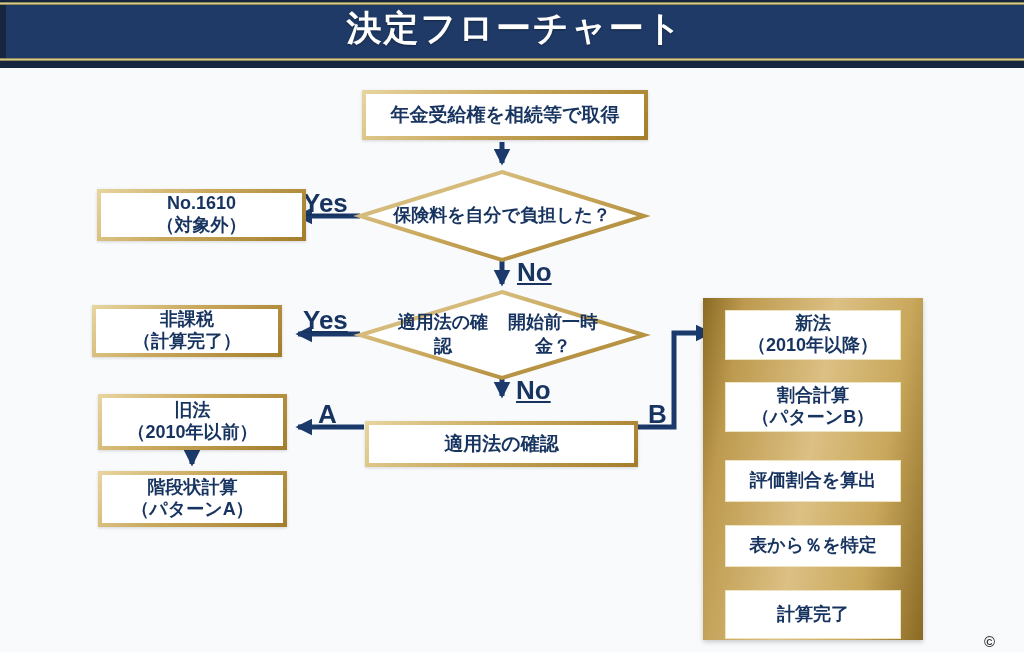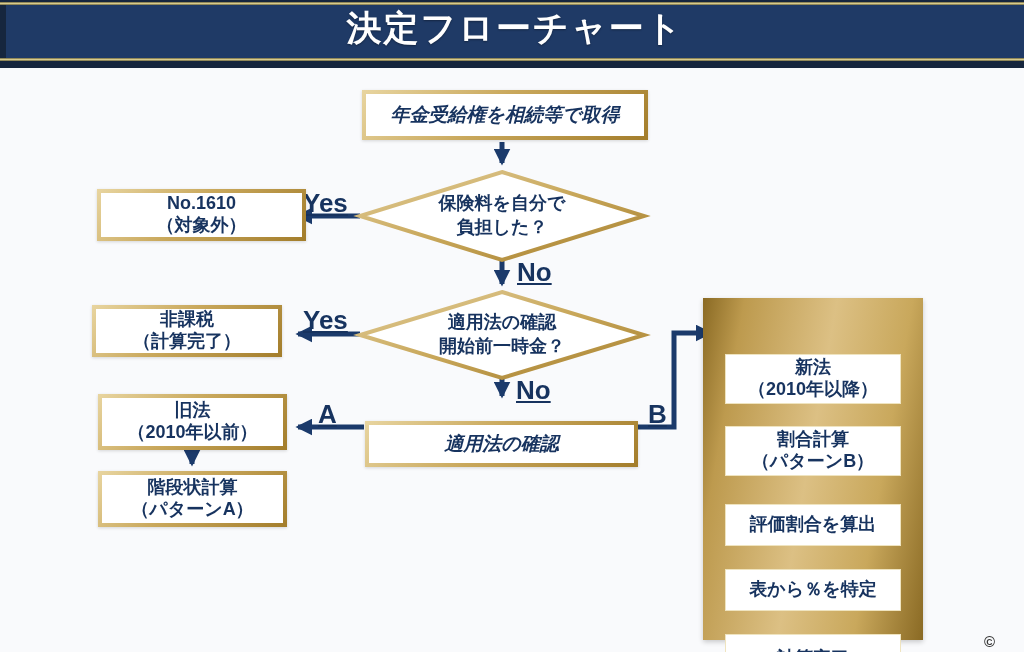--- a/index.html
+++ b/index.html
@@ -29,44 +29,44 @@
     position:absolute;padding:4px;box-sizing:border-box;
     background:linear-gradient(135deg,#e8d5a0 0%,#c9a85c 45%,#a37d2b 100%);
     box-shadow:0 1px 3px rgba(0,0,0,.15);
   }
   .gb .in{
     width:100%;height:100%;background:#ffffff;box-sizing:border-box;
     display:flex;flex-direction:column;align-items:center;justify-content:center;
     text-align:center;font-weight:700;color:var(--ink,#17335f);
     font-size:18px;line-height:1.22;
   }
-  .gb .in .one{font-size:19px;font-style:italic;}
+  .gb .in .one{font-size:19px;}
 
   
   .dtext{
-    position:absolute;display:flex;flex-direction:column;align-items:center;justify-content:center;
+    position:absolute;display:flex;flex-direction:row;align-items:center;justify-content:center;
     text-align:center;font-weight:700;color:var(--ink,#17335f);
     font-size:18px;line-height:1.32;
   }
 
   
   .lbl{position:absolute;font-weight:800;font-size:26px;color:var(--ink,#17335f);text-decoration:underline;}
 
   
   .panel{
     position:absolute;left:703px;top:298px;width:220px;height:342px;box-sizing:border-box;
     background:linear-gradient(100deg,#8a6a24 0%,#bd9a4e 15%,#dcc084 48%,#c9a85c 75%,#8a6a24 100%);
     box-shadow:0 2px 5px rgba(0,0,0,.2);
   }
   .pb{
     position:absolute;left:22px;width:176px;box-sizing:border-box;background:#ffffff;
     border:1px solid #efe4c0;
     display:flex;flex-direction:column;align-items:center;justify-content:center;
     text-align:center;font-weight:700;color:var(--ink,#17335f);
-    font-size:18px;line-height:1.22;margin-top:44px;
+    font-size:18px;line-height:1.22;
   }
 
   .connectors{position:absolute;left:0;top:0;pointer-events:none;}
 
   .watermark{position:absolute;left:984px;top:633px;font-size:15px;font-weight:700;color:#3a3a3a;}
 </style>
 </head>
 <body>
 
 <div class="canvas">

